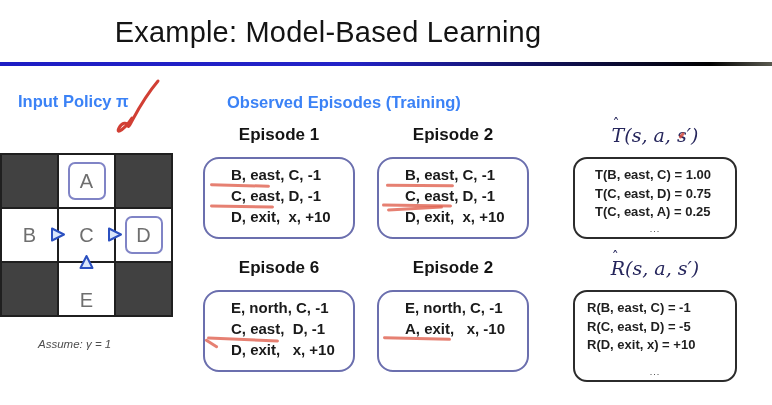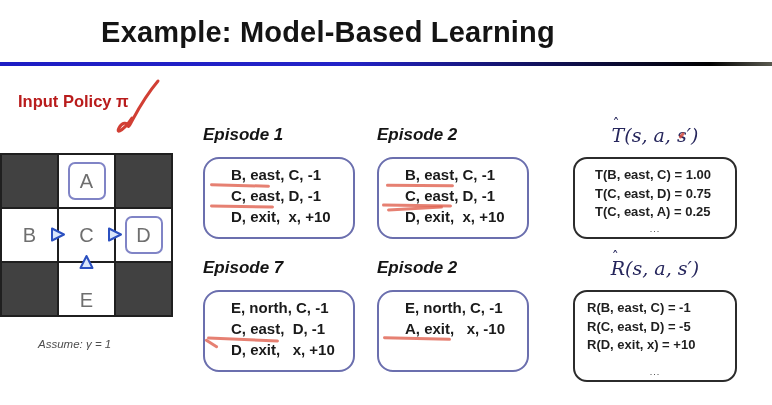--- a/index.html
+++ b/index.html
@@ -1,48 +1,48 @@
 <!DOCTYPE html>
 <html><head>
 <meta charset="utf-8">
 <style>
   html,body{margin:0;padding:0;background:#fff;}
   .slide{position:relative;width:772px;height:405px;background:#ffffff;overflow:hidden;
          font-family:"Liberation Sans",sans-serif;}
   .abs{position:absolute;}
 
   
-  .title{left:0;top:16px;width:656px;text-align:center;font-size:29px;font-weight:700;
+  .title{left:0;top:16px;width:656px;text-align:center;font-size:29px;font-weight:400;
          color:#141414;letter-spacing:.2px;}
   .divider{left:0;top:62px;width:772px;height:4px;
            background:linear-gradient(90deg,#1d1dc4 0%,#2323c8 45%,#0a0a30 80%,#000 92%,#5a5a50 100%);}
 
   
-  .sec-h{font-size:16.5px;font-weight:bold;color:#b91c1c;white-space:pre;}
+  .sec-h{font-size:16.5px;font-weight:bold;color:#3b82f6;white-space:pre;}
   .left-h{left:18px;top:92px;}
   .mid-h{left:227px;top:93px;}
   .right-h{left:584px;top:93px;}
 
   
   .grid{left:0;top:153px;background:#1f1f1f;display:grid;
         grid-template-columns:55px 55px 55px;grid-template-rows:52px 52px 52px;
         gap:2px;padding:2px;}
   .cell{background:#ffffff;display:flex;align-items:center;justify-content:center;position:relative;}
   .cell.dark{background:#414141;}
   .gletter{font-size:20px;color:#6f6f6f;}
   .exitbox{width:34px;height:34px;border:2px solid #8084c6;border-radius:7px;
            display:flex;align-items:center;justify-content:center;}
   .cell-e{flex-direction:column;justify-content:flex-end;padding-bottom:3px;box-sizing:border-box;}
   .tri{position:absolute;}
 
   .assume{left:38px;top:338px;font-size:11.5px;font-style:italic;color:#4d4d4d;white-space:pre;}
 
   
   .ep{width:152px;}
-  .ep-title{font-size:17px;font-weight:bold;color:#141414;width:152px;font-style:italic;}
+  .ep-title{font-size:17px;font-weight:bold;color:#141414;text-align:center;width:152px;}
   .ep-box{position:absolute;left:0;width:152px;height:82px;border:2.5px solid #6b6fae;
           border-radius:16px;box-sizing:border-box;padding:5px 0 0 26px;}
   .ep-line{font-size:15px;font-weight:bold;color:#1a1a1a;line-height:21px;white-space:pre;}
   .rmark{position:absolute;height:3px;background:#e0604f;border-radius:2px;opacity:.8;}
 
   
   .formula{width:164px;text-align:center;font-family:"DejaVu Serif",serif;font-style:italic;
            font-size:19px;color:#26265c;position:relative;}
   .fwrap{position:relative;display:inline-block;}
   .fhat{position:absolute;left:1px;top:-8px;font-size:14px;font-style:normal;}
@@ -105,20 +105,21 @@
     <svg class="tri" style="left:106px;top:73px" width="17" height="17" viewBox="0 0 17 17">
       <polygon points="3,2.5 15,8.5 3,14.5" fill="#d9e6fb" stroke="#2b50c0" stroke-width="2" stroke-linejoin="round"></polygon>
     </svg>
     <svg class="tri" style="left:78px;top:100px" width="17" height="17" viewBox="0 0 17 17">
       <polygon points="8.5,3 14.5,15 2.5,15" fill="#d9e6fb" stroke="#2b50c0" stroke-width="2" stroke-linejoin="round"></polygon>
     </svg>
   </div>
 
   <div class="abs assume">Assume: γ = 1</div>
 
+  <div class="abs sec-h mid-h">Observed Episodes (Training)</div>
 
   <div class="abs ep" style="left:203px;top:125px">
     <div class="ep-title">Episode 1</div>
     <div class="ep-box" style="top:32px">
       <div class="ep-line">B, east, C, -1</div>
       <div class="ep-line">C, east, D, -1</div>
       <div class="ep-line">D, exit,  x, +10</div>
       <div class="rmark" style="left:5px;top:25px;width:60px;transform:rotate(1.5deg)"></div>
       <div class="rmark" style="left:5px;top:46px;width:64px;transform:rotate(1deg)"></div>
     </div>
@@ -130,21 +131,21 @@
       <div class="ep-line">B, east, C, -1</div>
       <div class="ep-line">C, east, D, -1</div>
       <div class="ep-line">D, exit,  x, +10</div>
       <div class="rmark" style="left:7px;top:25px;width:68px;transform:rotate(0.5deg)"></div>
       <div class="rmark" style="left:3px;top:45px;width:70px;transform:rotate(1deg)"></div>
       <div class="rmark" style="left:8px;top:48px;width:56px;transform:rotate(-3deg)"></div>
     </div>
   </div>
 
   <div class="abs ep" style="left:203px;top:258px">
-    <div class="ep-title">Episode 7</div>
+    <div class="ep-title">Episode 6</div>
     <div class="ep-box" style="top:32px">
       <div class="ep-line">E, north, C, -1</div>
       <div class="ep-line">C, east,  D, -1</div>
       <div class="ep-line">D, exit,   x, +10</div>
       <div class="rmark" style="left:2px;top:46px;width:72px;transform:rotate(2.5deg)"></div>
       <div class="rmark" style="left:-1px;top:50px;width:15px;transform:rotate(32deg)"></div>
     </div>
   </div>
 
   <div class="abs ep" style="left:377px;top:258px">

